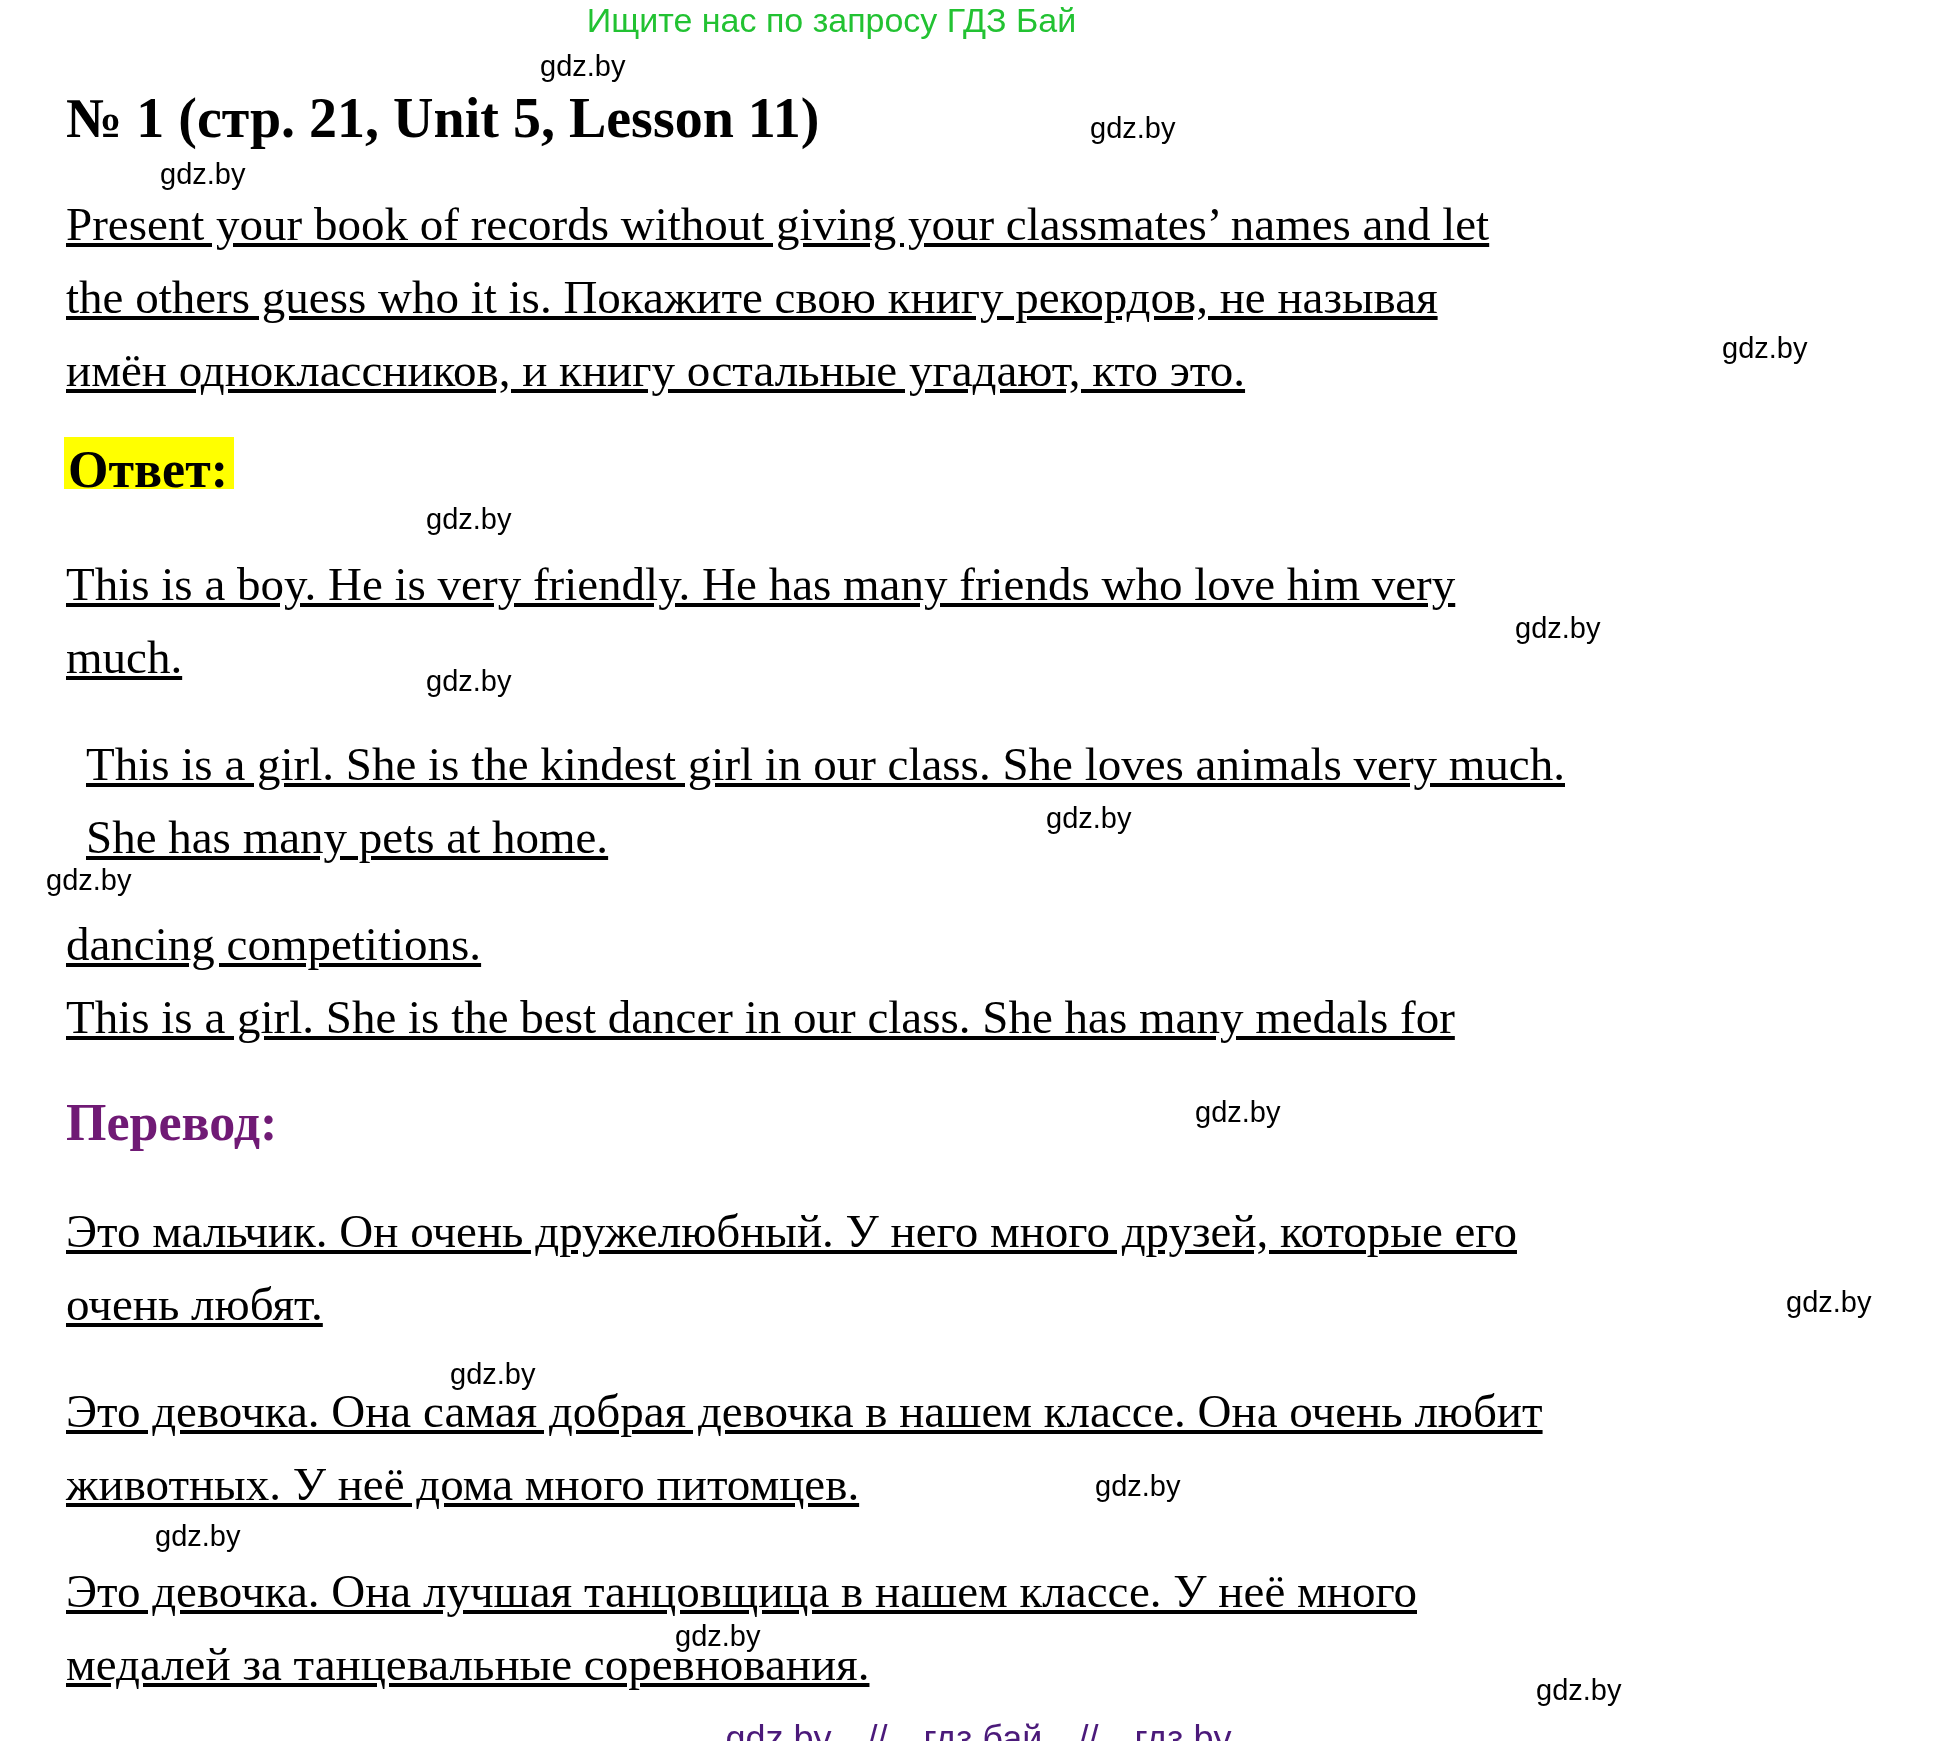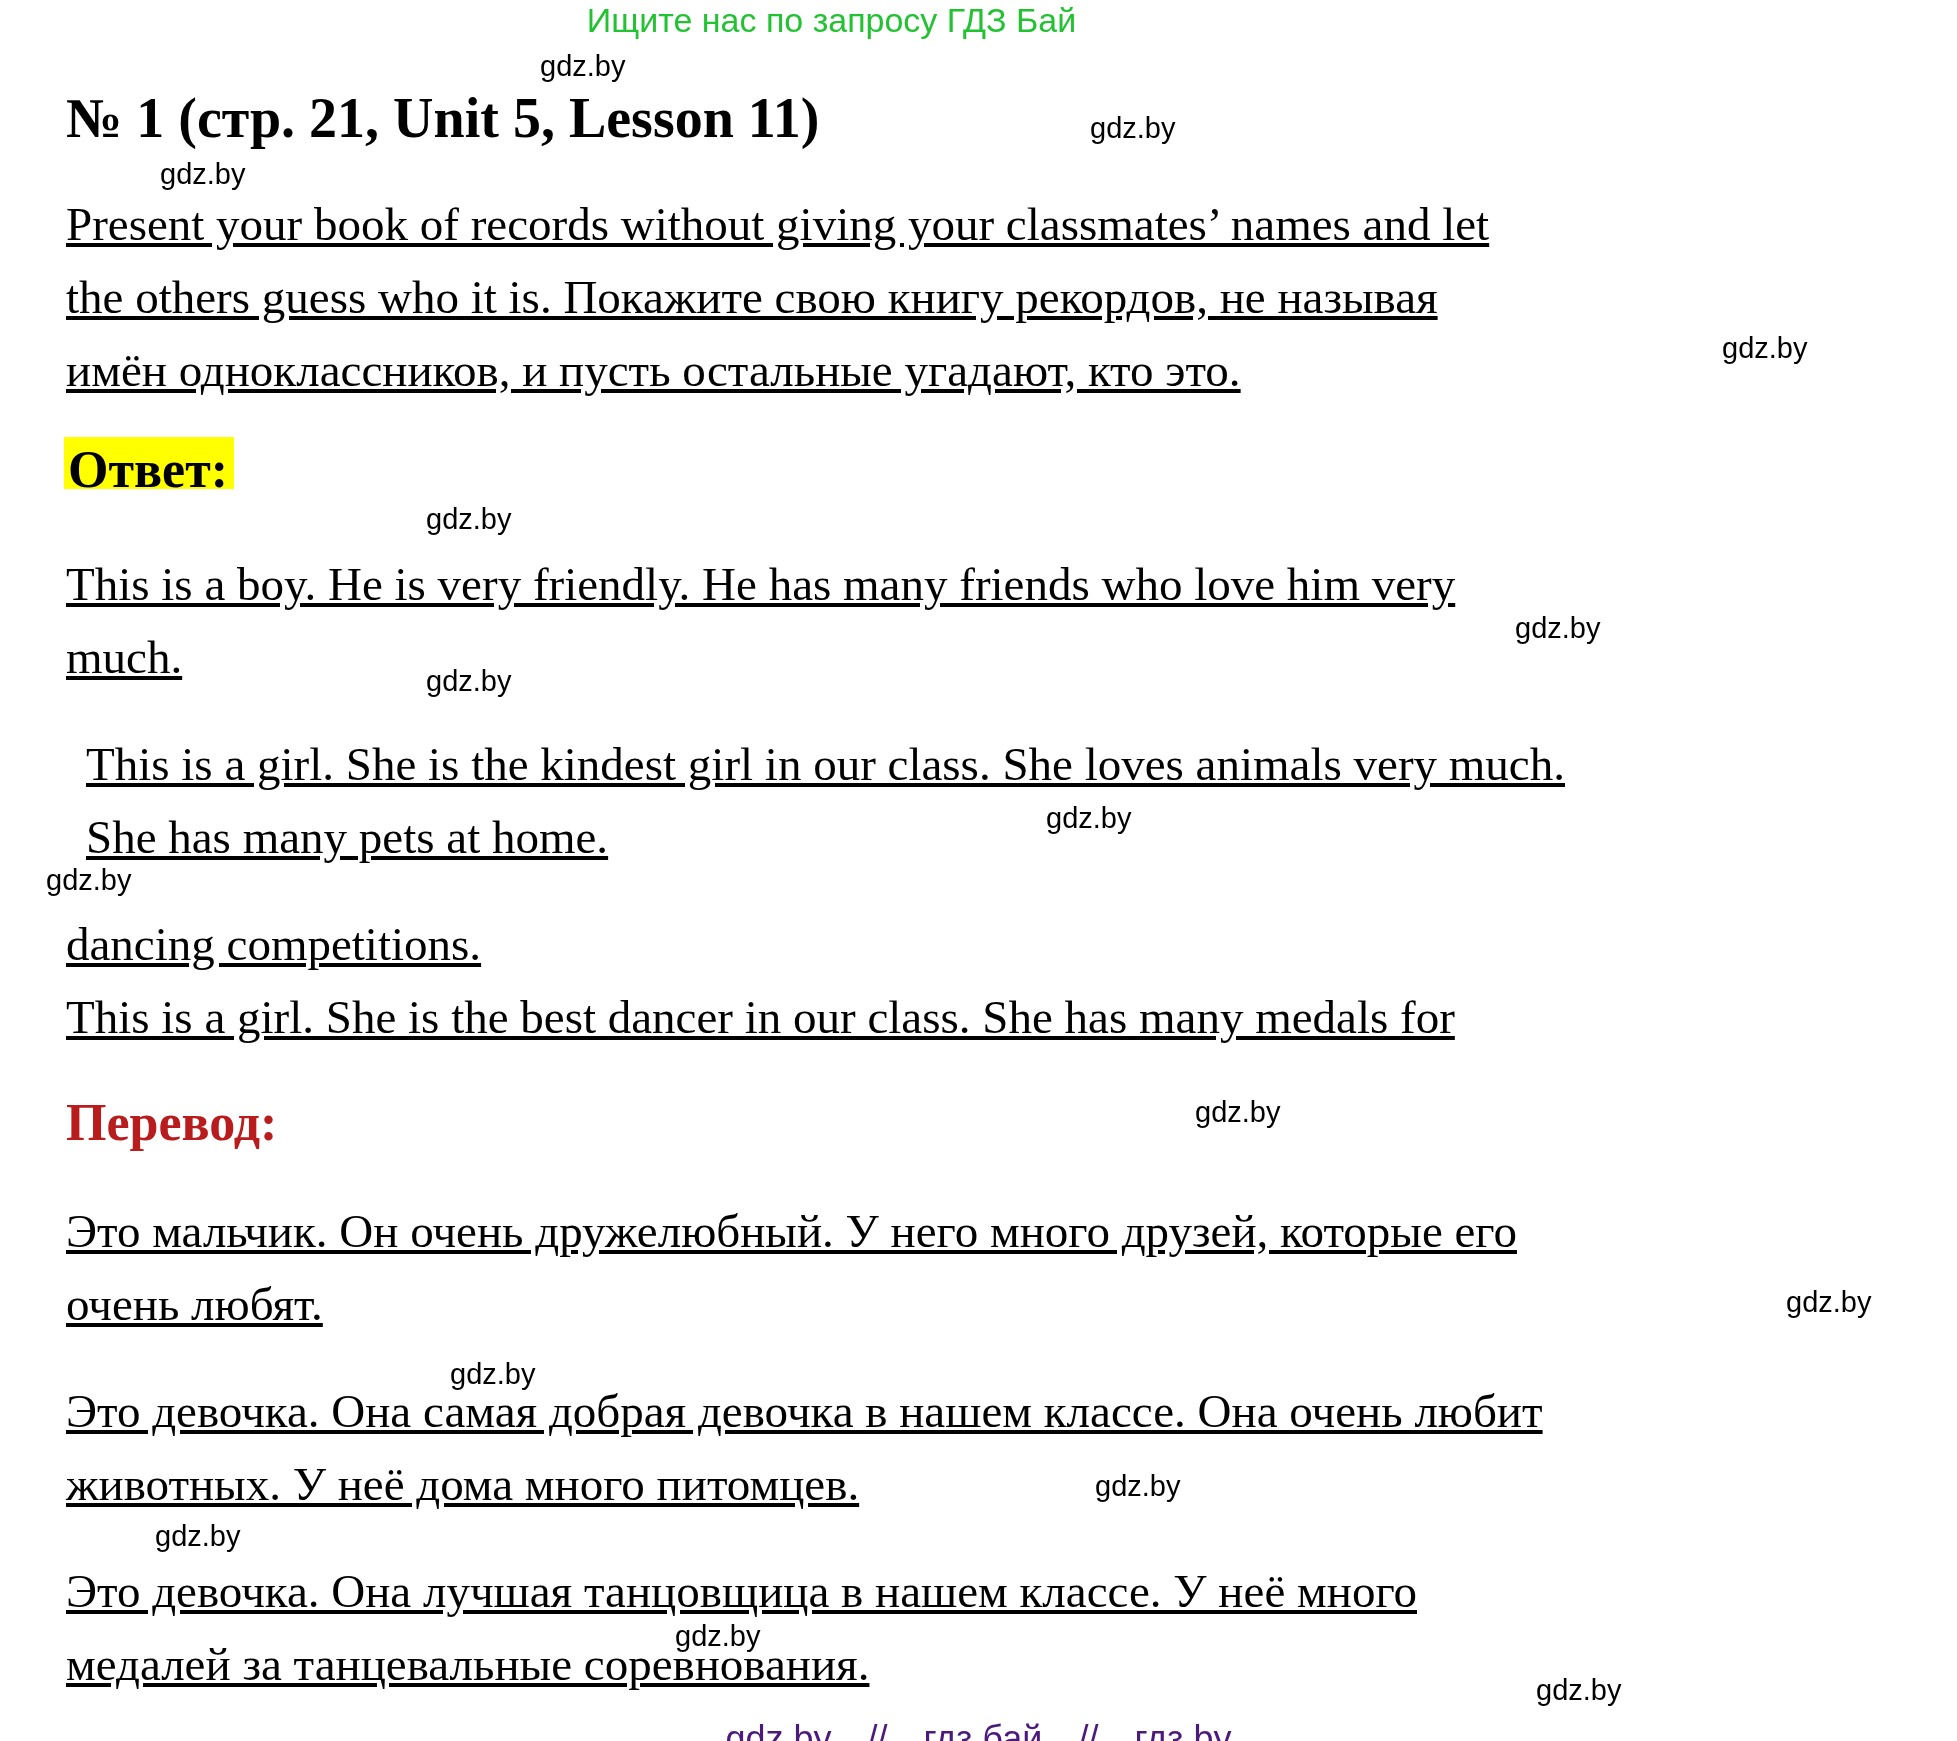--- a/index.html
+++ b/index.html
@@ -8,38 +8,38 @@
             font-family: "Liberation Sans", sans-serif; font-size: 34px; color: #22c232; line-height: 40px; }
   .title { position: absolute; left: 66px; top: 86px; font-family: "Liberation Serif", serif;
            font-weight: bold; font-size: 56px; color: #000; line-height: 64px; white-space: nowrap; }
   .para { position: absolute; left: 66px; font-family: "Liberation Serif", serif; font-size: 47px;
           color: #000; line-height: 73px; white-space: nowrap; text-decoration: underline; }
   .para .ln { display: block; }
   .answer { position: absolute; left: 64px; top: 437px; height: 52px; padding: 0 6px 0 4px;
             background: #ffff00; font-family: "Liberation Serif", serif; font-weight: bold;
             font-size: 52px; line-height: 66px; color: #000; }
   .heading { position: absolute; left: 66px; font-family: "Liberation Serif", serif; font-weight: bold;
-             font-size: 52px; line-height: 66px; color: #b91c1c; }
+             font-size: 52px; line-height: 66px; color: #701a75; }
   .wm { position: absolute; font-family: Liberation Sans, sans-serif; font-size: 29px; color: #000;
         line-height: 32px; white-space: nowrap; }
   .footer { position: absolute; left: 0; width: 1957px; top: 1718px; text-align: center;
             font-family: "Liberation Sans", sans-serif; font-size: 36px; color: #4b1a7a; line-height: 42px; }
   .footer span { margin: 0 18px; }
 </style>
 </head>
 <body>
 
 <div class="banner">Ищите нас по запросу ГДЗ Бай</div>
 
 <div class="title">№ 1 (стр. 21, Unit 5, Lesson 11)</div>
 
 <div class="para" style="top:188px;">
   <span class="ln">Present your book of records without giving your classmates’ names and let</span>
   <span class="ln">the others guess who it is. Покажите свою книгу рекордов, не называя</span>
-  <span class="ln">имён одноклассников, и пусть остальные угадают, кто это.</span>
+  <span class="ln">имён одноклассников, и книгу остальные угадают, кто это.</span>
 </div>
 
 <div class="answer">Ответ:</div>
 
 <div class="para" style="top:548px;">
   <span class="ln">This is a boy. He is very friendly. He has many friends who love him very</span>
   <span class="ln">much.</span>
 </div>
 <div class="para" style="top:728px;margin-left:20px;">
   <span class="ln">This is a girl. She is the kindest girl in our class. She loves animals very much.</span>

